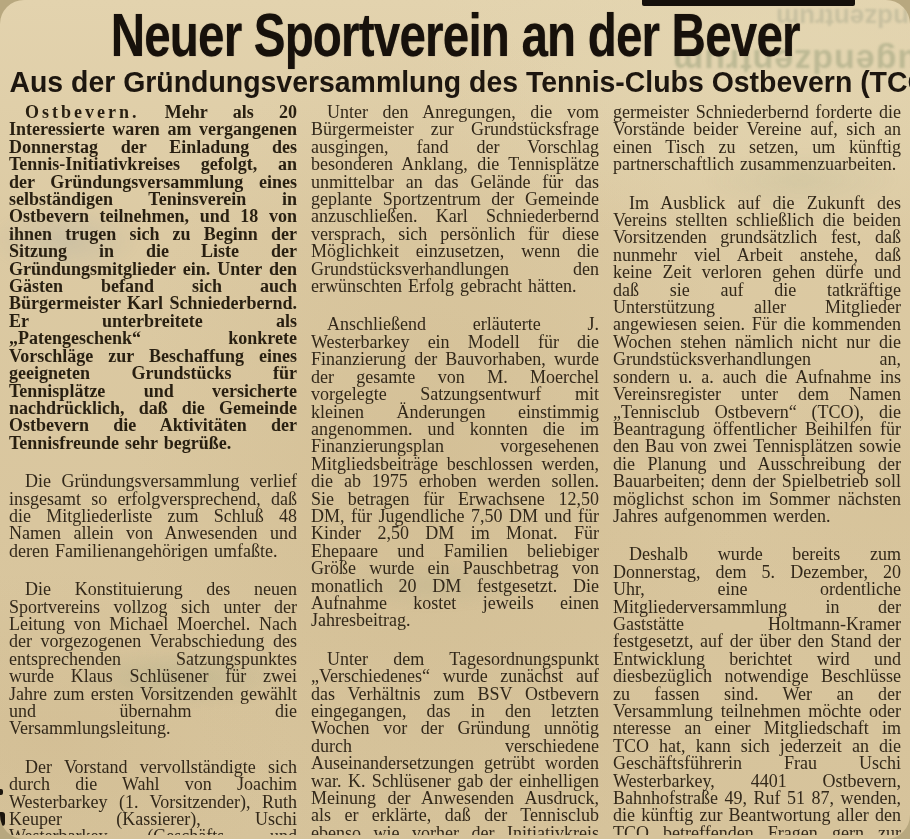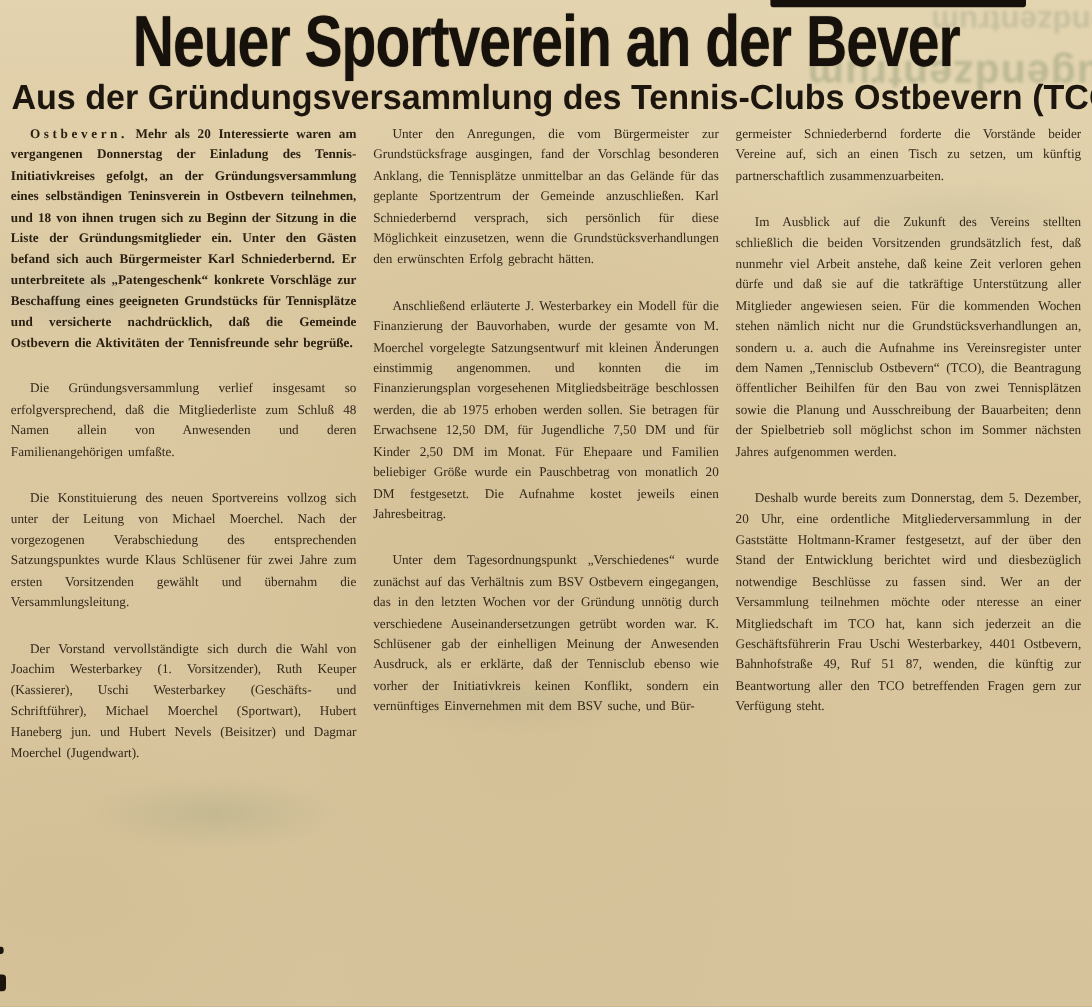--- a/index.html
+++ b/index.html
@@ -9,20 +9,21 @@
     margin:0 auto;
     overflow:hidden;
     font-family:"Liberation Serif", serif;
     background:
       radial-gradient(ellipse 520px 300px at 86% 6%, rgba(228,216,180,0.55), transparent 70%),
       radial-gradient(ellipse 420px 620px at 48% 55%, rgba(198,175,130,0.30), transparent 72%),
       radial-gradient(ellipse 340px 240px at 6% 88%, rgba(205,182,138,0.35), transparent 70%),
       radial-gradient(ellipse 260px 180px at 98% 60%, rgba(210,190,148,0.35), transparent 70%),
       linear-gradient(180deg,#e3d3ae 0%,#dccaa3 28%,#d9c69e 62%,#d6c39b 100%);
     color:#2f2518;
+    border-radius:24px;
   }
   
   .smudge{position:absolute;pointer-events:none;filter:blur(3px);}
   .smudge.s1{left:-10px;top:205px;width:150px;height:70px;
     background:radial-gradient(ellipse at center, rgba(150,160,165,0.22), transparent 70%);}
   .smudge.s2{left:70px;top:648px;width:220px;height:60px;
     background:radial-gradient(ellipse at center, rgba(140,155,120,0.25), transparent 70%);}
   .smudge.s3{left:330px;top:560px;width:200px;height:50px;
     background:radial-gradient(ellipse at center, rgba(150,160,130,0.16), transparent 70%);}
   .smudge.s4{left:700px;top:150px;width:200px;height:60px;
@@ -73,21 +74,21 @@
   }
   .subhead .inner{display:inline-block;transform:scaleX(0.98);margin-right:40px;white-space:nowrap;}
 
   .columns{
     position:absolute;left:9px;top:104px;right:9px;bottom:4px;
     display:flex;gap:14px;
     overflow:hidden;
   }
   .col{
     width:288px;flex:0 0 288px;
-    font-size:11px;
+    font-size:18px;
     line-height:17.4px;
     text-align:justify;
     color:#32281a;
   }
   .col p{margin:0 0 0 0;padding:0;text-indent:16px;word-spacing:1.5px;}
   .col p + p{margin-top:21px;}
   .col p.noindent{text-indent:0;}
   .col p.bold{font-weight:700;color:#281f11;}
   .lead-word{letter-spacing:3px;font-weight:700;}
 </style>

